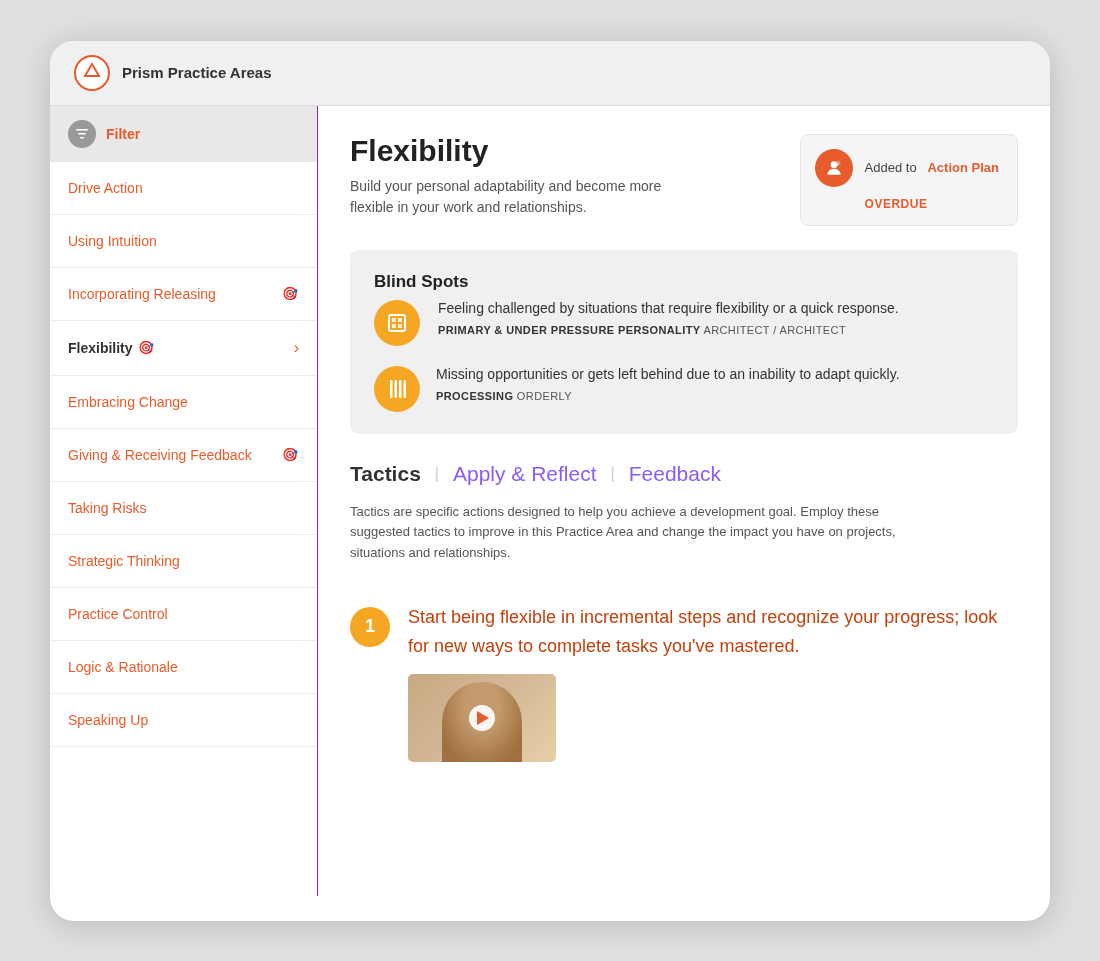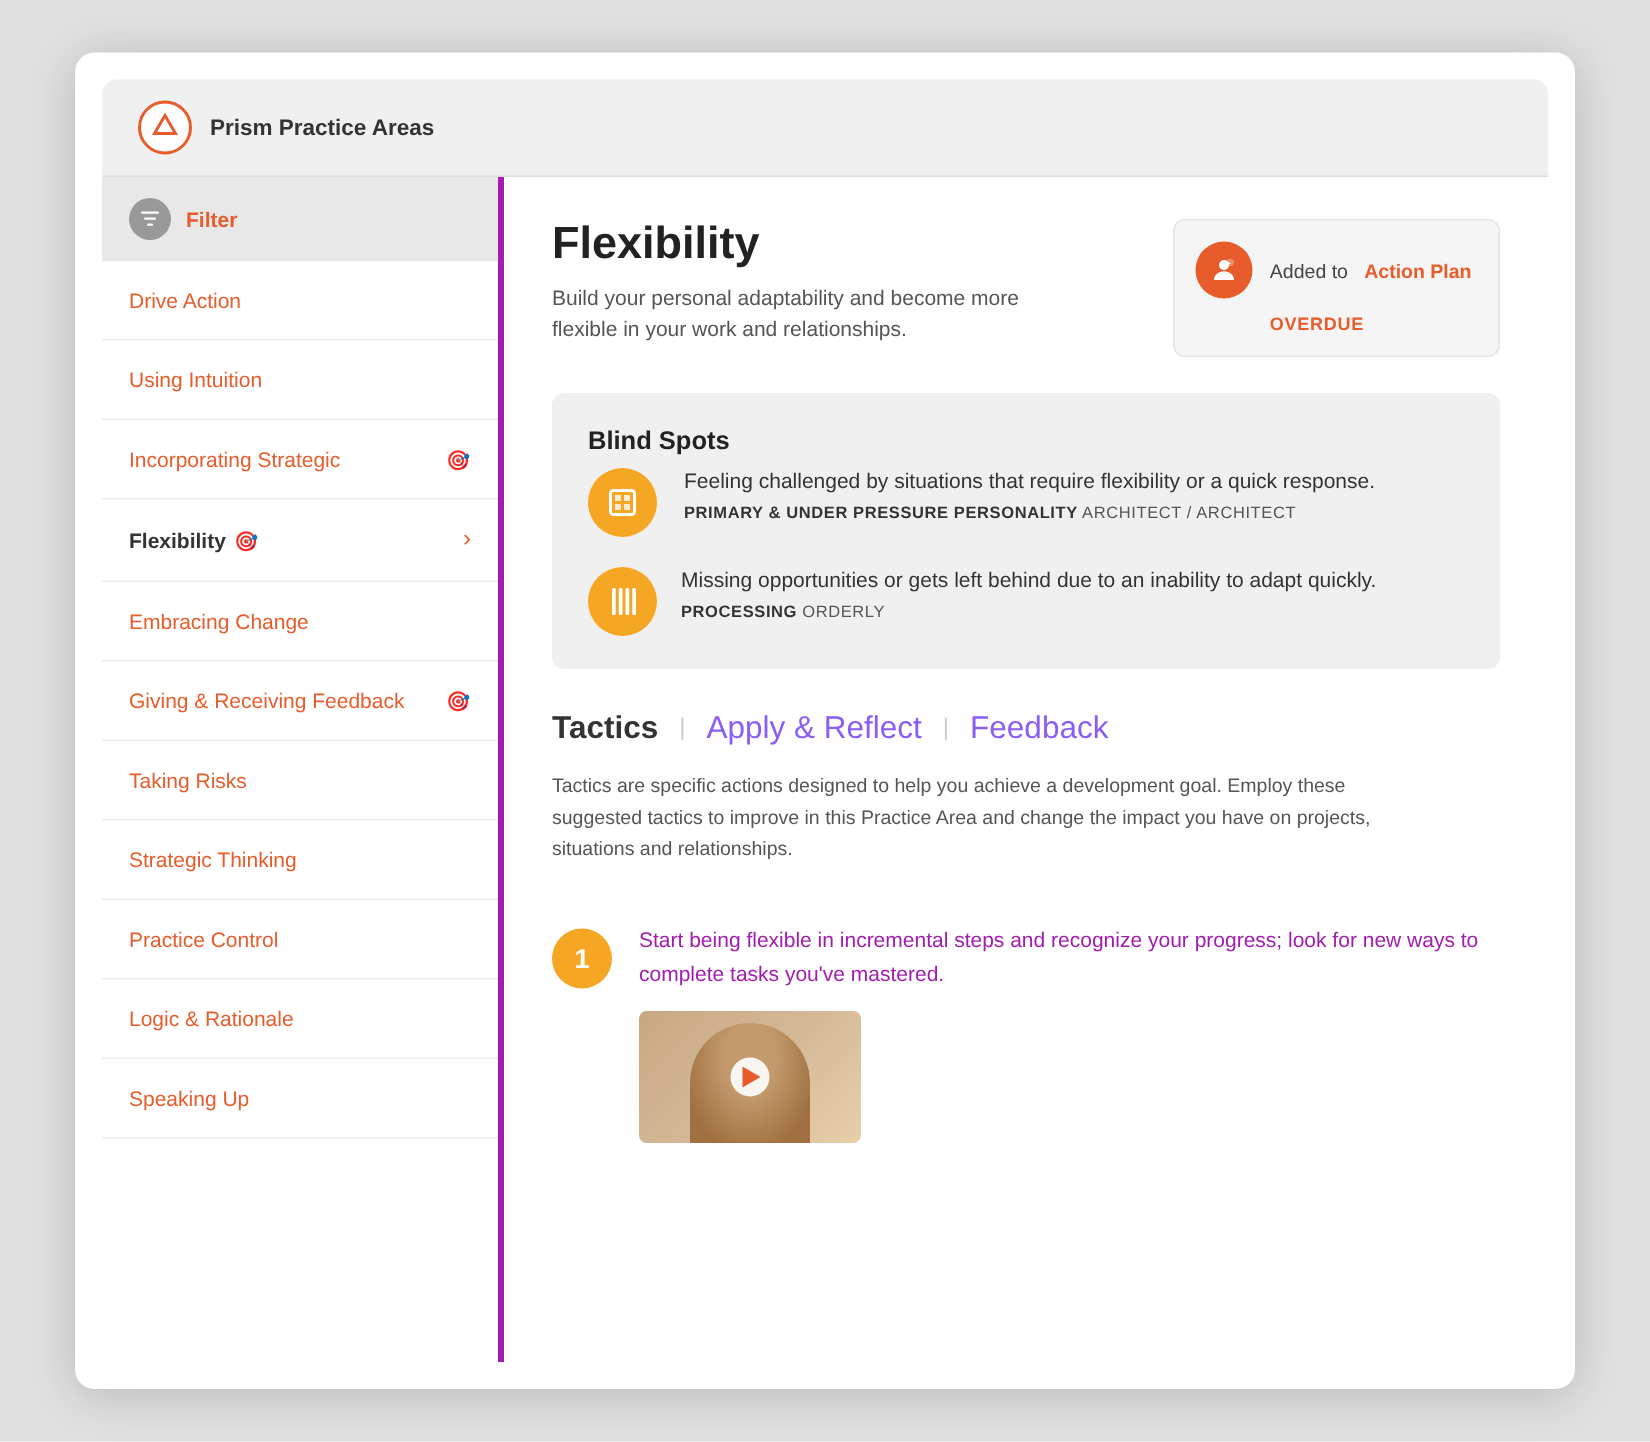--- a/index.html
+++ b/index.html
@@ -7,26 +7,25 @@
       background: #e0e0e0;
       font-family: 'Helvetica Neue', Arial, sans-serif;
       display: flex;
       justify-content: center;
       align-items: center;
       min-height: 100vh;
       padding: 20px;
     }
     .outer-card {
       background: #fff;
-      border-radius: 13px;
+      border-radius: 24px;
       box-shadow: 0 4px 32px rgba(0,0,0,0.18);
       width: 1000px;
       min-height: 880px;
       overflow: hidden;
-      padding: 18px;
     }
     .app-frame {
       background: #f0f0f0;
       border-radius: 10px;
       overflow: hidden;
       min-height: 840px;
     }
     
     .app-header {
       background: #f0f0f0;
@@ -58,21 +57,21 @@
     }
     
     .app-body {
       display: flex;
       min-height: 790px;
     }
     
     .sidebar {
       width: 268px;
       background: #fff;
-      border-right: 4px solid #a21caf;
+      border-right: 1px solid #a21caf;
       flex-shrink: 0;
     }
     .sidebar-filter {
       background: #e8e8e8;
       padding: 14px 18px;
       display: flex;
       align-items: center;
       gap: 10px;
       cursor: pointer;
     }
@@ -302,22 +301,22 @@
       align-items: center;
       justify-content: center;
       flex-shrink: 0;
       color: #fff;
       font-size: 18px;
       font-weight: 700;
       margin-top: 4px;
     }
     .tactic-content {}
     .tactic-text {
-      font-size: 14px;
-      color: #a21caf;
+      font-size: 18px;
+      color: #c2410c;
       line-height: 1.6;
       margin-bottom: 14px;
     }
     .video-thumbnail {
       width: 148px;
       height: 88px;
       background: linear-gradient(135deg, #c8a882 0%, #d4b896 50%, #e8cfa8 100%);
       border-radius: 5px;
       position: relative;
       overflow: hidden;
@@ -387,21 +386,21 @@
           <span class="filter-label">Filter</span>
         </div>
 
         <div class="sidebar-item">
           <span class="sidebar-item-label">Drive Action</span>
         </div>
         <div class="sidebar-item">
           <span class="sidebar-item-label">Using Intuition</span>
         </div>
         <div class="sidebar-item">
-          <span class="sidebar-item-label">Incorporating Strategic</span>
+          <span class="sidebar-item-label">Incorporating Releasing</span>
           <span class="badge-icon">🎯</span>
         </div>
         <div class="sidebar-item active">
           <span style="display:flex;align-items:center;">
             <span class="sidebar-item-label dark">Flexibility</span>
             <span class="badge-icon">🎯</span>
           </span>
           <span class="chevron-right">›</span>
         </div>
         <div class="sidebar-item">

